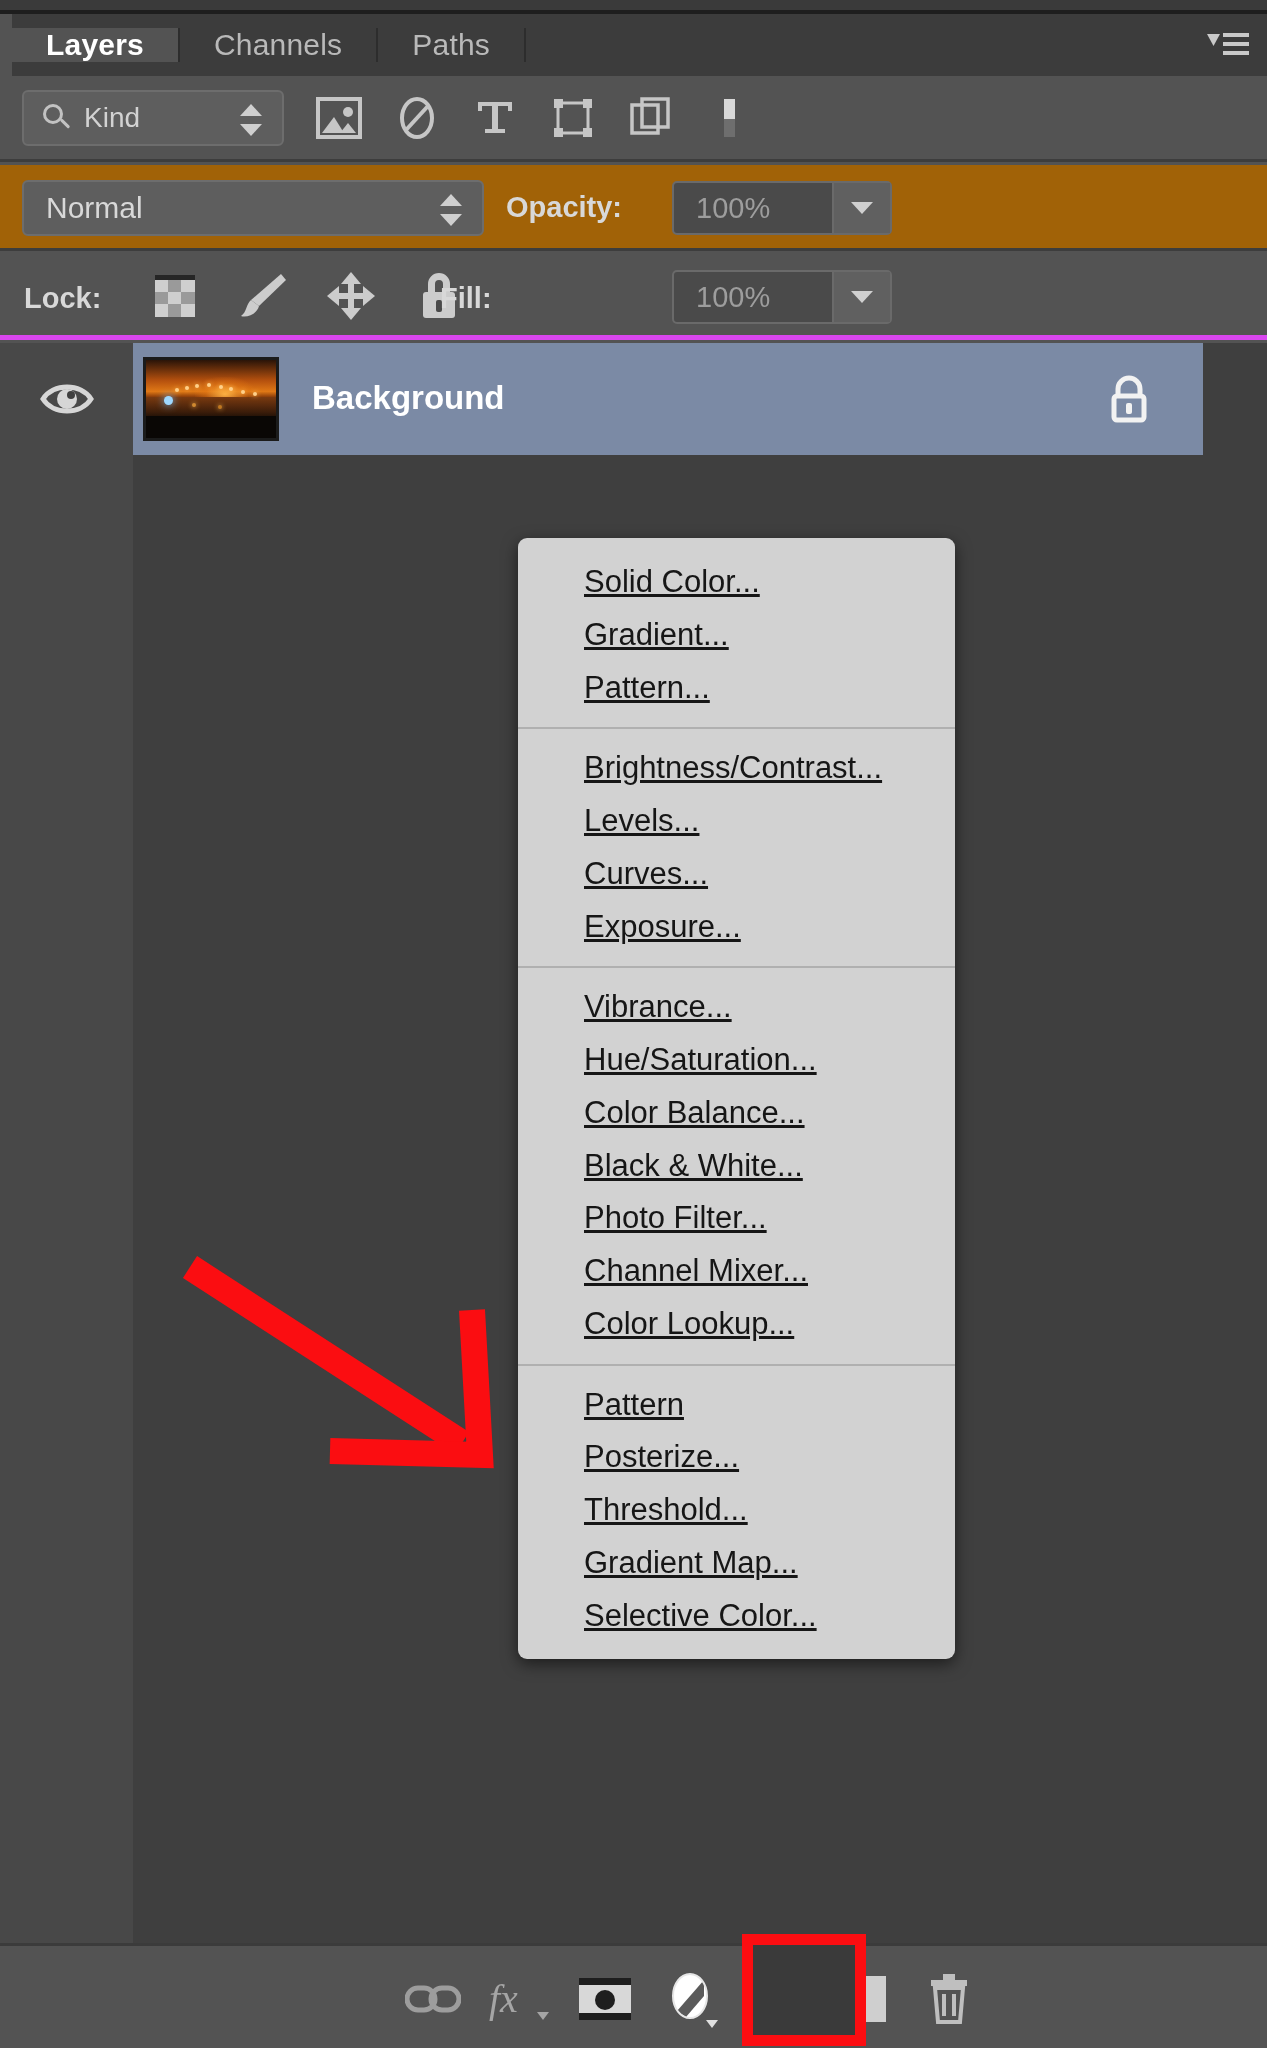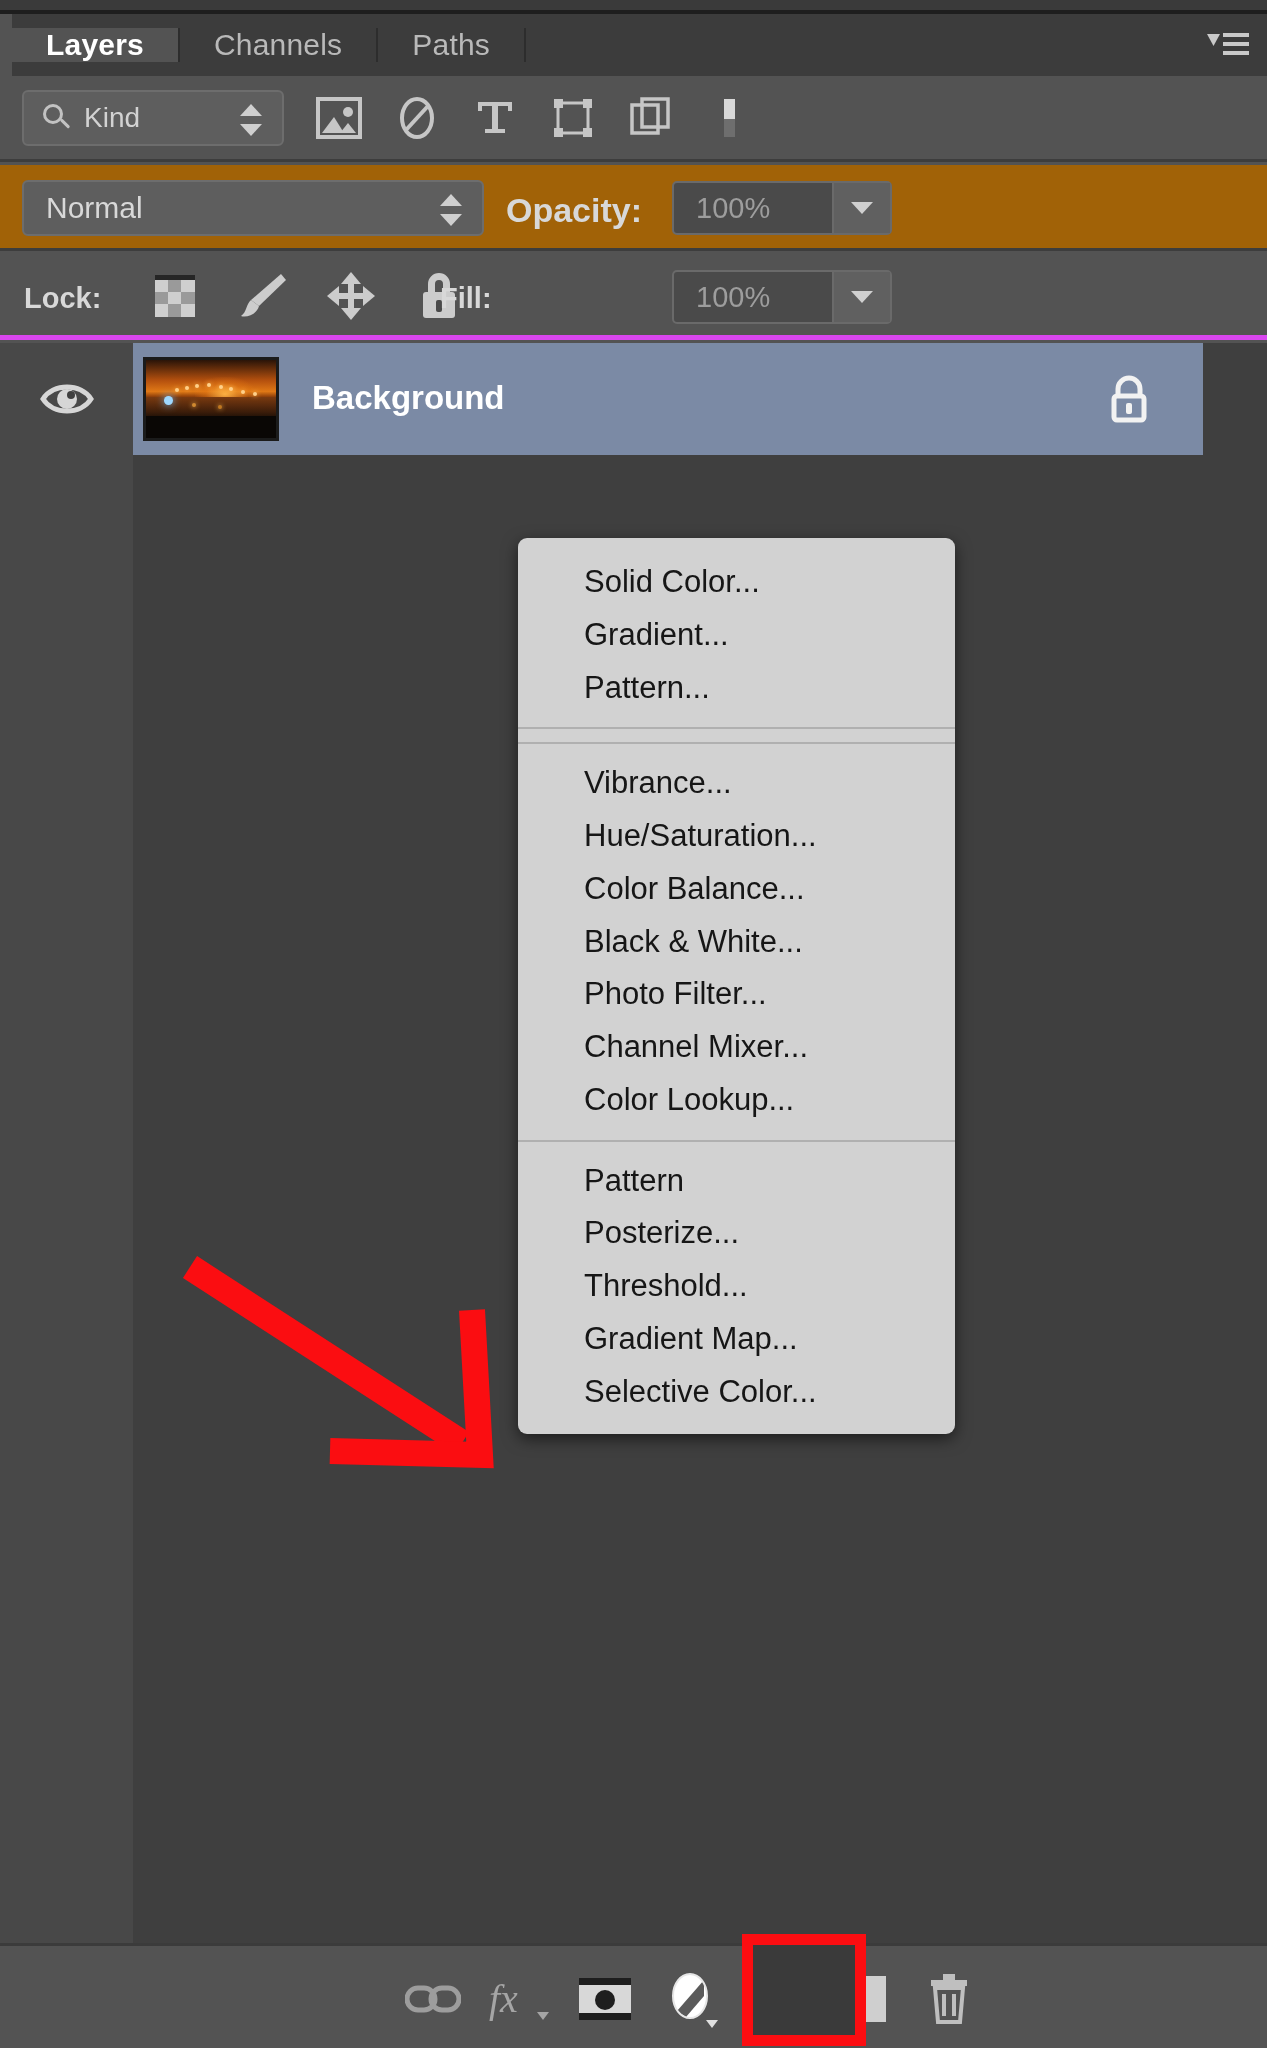--- a/index.html
+++ b/index.html
@@ -81,21 +81,21 @@
     position:absolute; left:0; top:165px; width:1267px; height:86px;
     background:#a16207; border-bottom:3px solid #3d3d3d;
   }
   .blendbox {
     position:absolute; left:22px; top:15px; width:462px; height:56px;
     background:#5e5e5e; border:2px solid #6d6d6d; border-radius:6px;
     display:flex; align-items:center;
   }
   .blend-label { margin-left:22px; font-size:30px; color:#d8d8d8; }
   .opacity-label {
-    position:absolute; left:506px; top:26px; font-size:34px; color:#d8d8d8; font-weight:bold;
+    position:absolute; left:506px; top:26px; font-size:29px; color:#d8d8d8; font-weight:bold;
   }
   .numbox {
     position:absolute; width:220px; height:54px;
     background:#4a4a4a; border:2px solid #6a6a6a; border-radius:5px;
     display:flex; align-items:center;
   }
   .numbox .val { margin-left:22px; font-size:29px; color:#9d9d9d; }
   .numbox .drop {
     position:absolute; right:0; top:0; width:58px; height:50px;
     background:#606060; border-left:2px solid #6a6a6a;
@@ -172,20 +172,21 @@
     border-radius:9px;
     box-shadow: 0 5px 16px rgba(0,0,0,.55);
     padding: 18px 0 16px 0;
     z-index: 40;
   }
   .mi {
     font-size:31px; color:#161616;
     padding: 5px 15px 5px 66px;
     line-height: 1.38;
     white-space: nowrap;
+    text-decoration: underline;
   }
   .msep { height:2px; background:#b0b0b0; margin: 13px 0 13px 0; }
 
   
   .bottombar {
     position:absolute; left:0; bottom:0; width:1267px; height:105px;
     background:#535353; border-top:3px solid #3b3b3b;
   }
   .btools {
     position:absolute; left:390px; top:0; height:105px;
@@ -407,20 +408,26 @@
     </svg>
   </div>
 
   <div class="ctxmenu">
     <div>
       <div class="mi">Solid Color...</div>
       <div class="mi">Gradient...</div>
       <div class="mi">Pattern...</div>
     </div>
     <div class="msep"></div>
+    <div>
+      <div class="mi">Brightness/Contrast...</div>
+      <div class="mi">Levels...</div>
+      <div class="mi">Curves...</div>
+      <div class="mi">Exposure...</div>
+    </div>
     <div class="msep"></div>
     <div>
       <div class="mi">Vibrance...</div>
       <div class="mi">Hue/Saturation...</div>
       <div class="mi">Color Balance...</div>
       <div class="mi">Black &amp; White...</div>
       <div class="mi">Photo Filter...</div>
       <div class="mi">Channel Mixer...</div>
       <div class="mi">Color Lookup...</div>
     </div>

